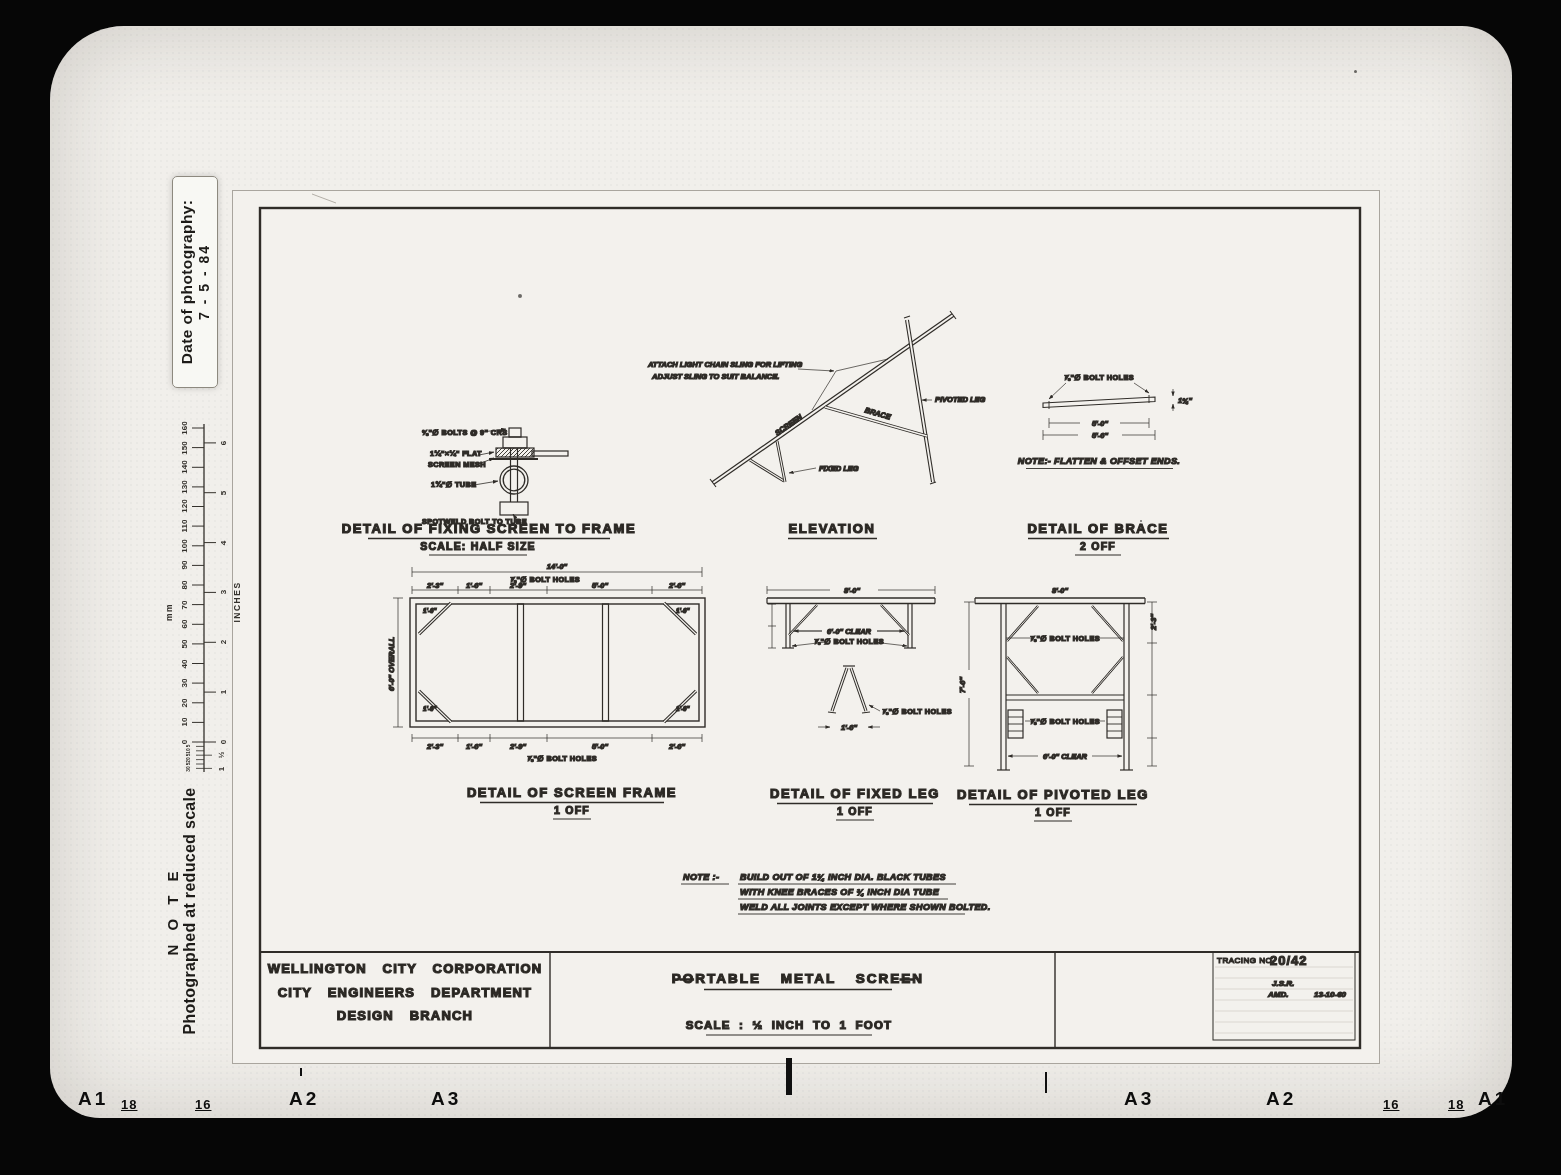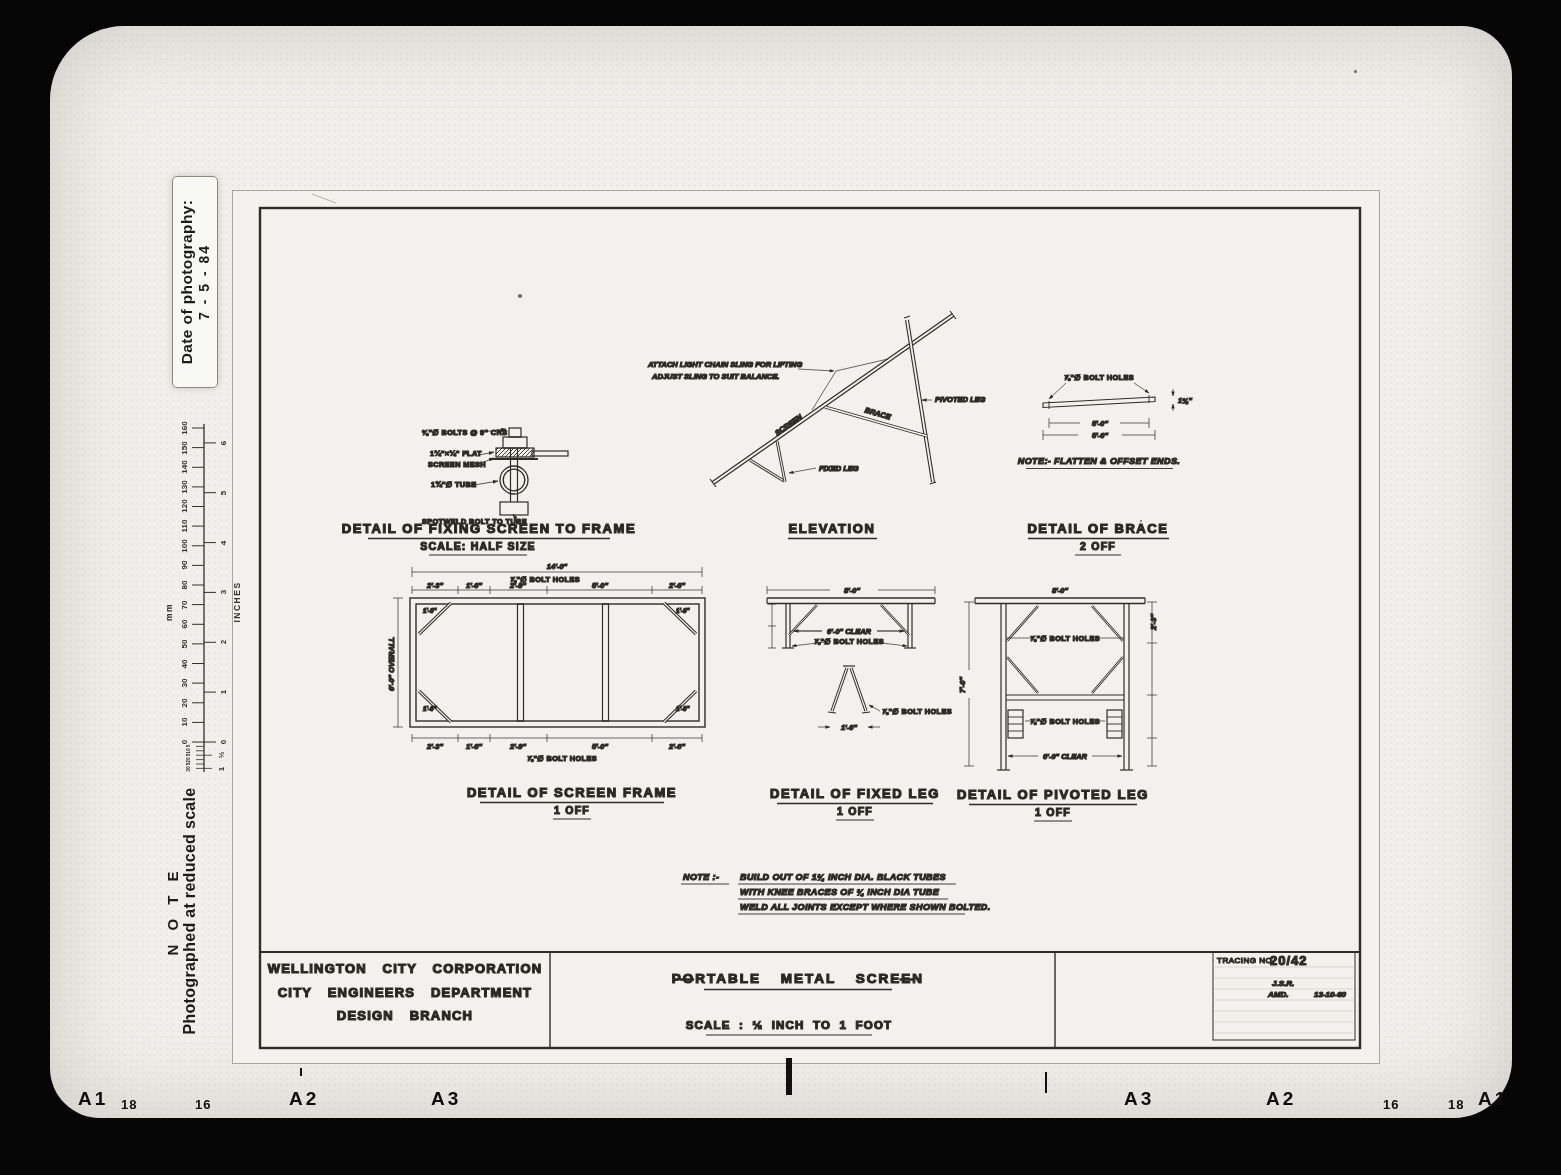--- a/index.html
+++ b/index.html
@@ -19,21 +19,21 @@
            text-align:center;color:#1d1b18;}
   .sticker.boxed{border:1.5px solid #8d897f;border-radius:5px;background:rgba(249,248,244,.92);
            box-shadow:0 0 7px rgba(0,0,0,.18);padding:5px 7px;}
   .date-line1{font-size:15.5px;font-weight:700;letter-spacing:.4px;white-space:nowrap;}
   .date-line2{font-size:14px;font-weight:700;letter-spacing:2px;}
   .note-line1{font-size:15px;font-weight:700;letter-spacing:5px;}
   .note-line2{font-size:16px;font-weight:700;letter-spacing:.3px;white-space:nowrap;}
   
   .film-label{position:absolute;color:#0d0d0d;font-weight:700;}
   .fl-big{font-size:19px;letter-spacing:3px;}
-  .fl-small{font-size:13px;letter-spacing:1px;}
+  .fl-small{font-size:13px;letter-spacing:1px;text-decoration:underline;}
   .regmark{position:absolute;background:#101010;}
   .speck{position:absolute;background:#22201d;border-radius:50%;opacity:.65;}
   
   text{fill:#302d28;font-family:"Liberation Sans",sans-serif;}
   .cap7{font-size:7.3px;font-weight:700;letter-spacing:.4px;}
   .dim{font-size:7.5px;font-weight:700;font-style:italic;fill:#3a3630;}
   .dim9{font-size:9px;font-weight:700;font-style:italic;fill:#3a3630;letter-spacing:.4px;}
   .tiny{font-size:6.3px;font-weight:700;font-style:italic;fill:#45413a;}
   .ttl{font-size:13px;font-weight:700;letter-spacing:1.6px;fill:#26231e;}
   .sub{font-size:10.5px;font-weight:700;letter-spacing:1.2px;fill:#26231e;}

